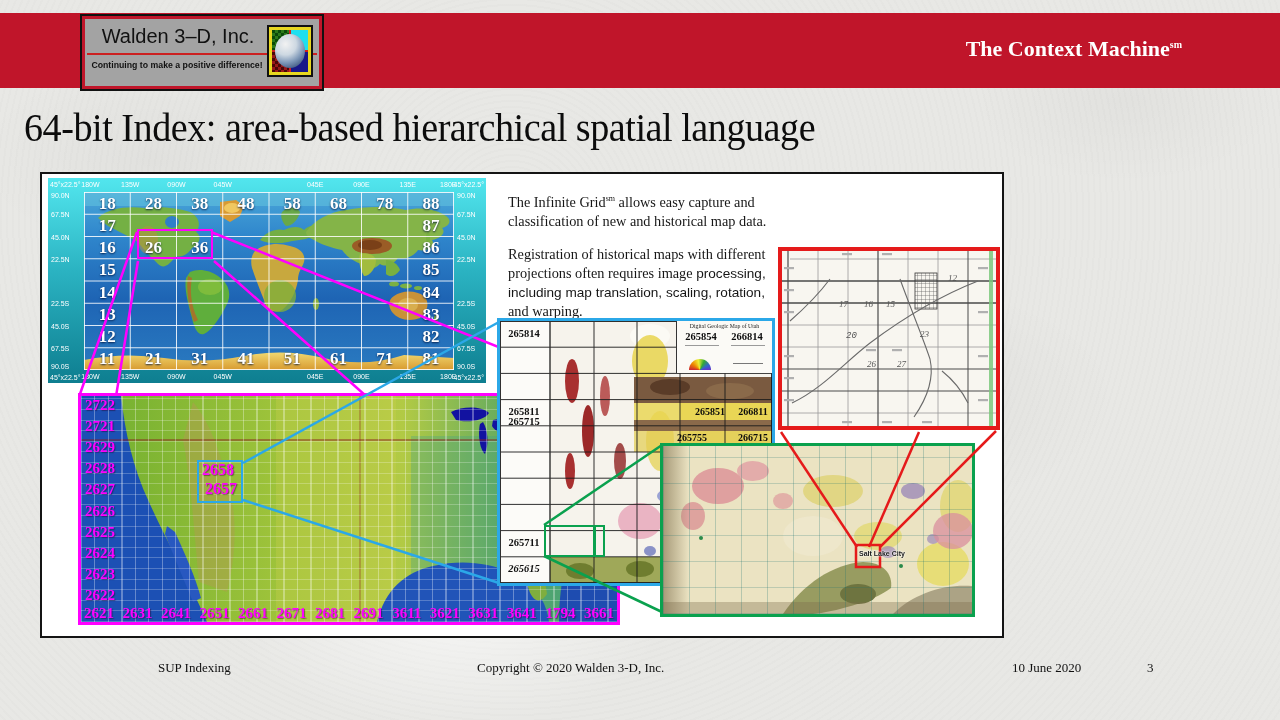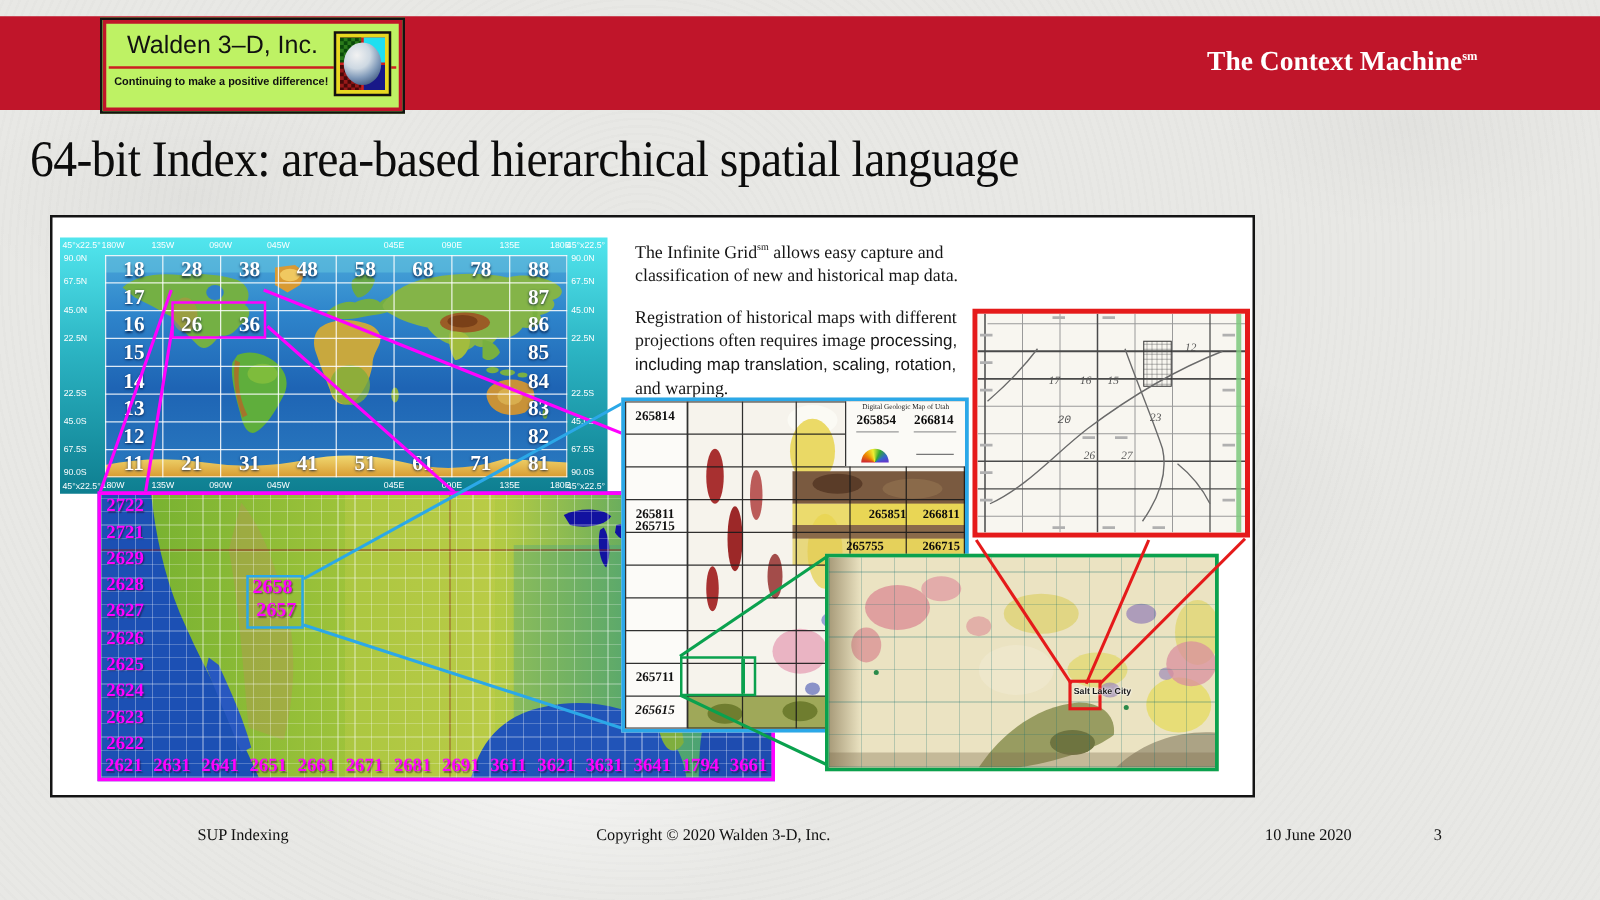--- a/index.html
+++ b/index.html
@@ -8,21 +8,21 @@
   body::before{content:"";position:absolute;inset:0;z-index:0;pointer-events:none;
     background:
       radial-gradient(ellipse 300px 160px at 12% 22%, rgba(0,0,0,.03), transparent 60%),
       radial-gradient(ellipse 420px 200px at 68% 55%, rgba(0,0,0,.035), transparent 60%),
       radial-gradient(ellipse 360px 180px at 35% 86%, rgba(255,255,255,.55), transparent 60%),
       radial-gradient(ellipse 260px 140px at 88% 14%, rgba(0,0,0,.028), transparent 60%),
       repeating-radial-gradient(circle at 40% 30%, rgba(0,0,0,.012) 0 2px, transparent 2px 6px)}
   .abs{position:absolute}
   
   .banner{left:0;top:13px;width:1280px;height:75px;background:var(--banner);z-index:1}
-  .logo-box{left:80px;top:14px;width:240px;height:73px;background:#bef264;border:2px solid #111;
+  .logo-box{left:80px;top:14px;width:240px;height:73px;background:#a3a3a3;border:2px solid #111;
             box-shadow:inset 0 0 0 3px var(--banner);z-index:2}
   .logo-line{left:5px;right:5px;top:37px;height:2px;background:#cc2020}
   .logo-title{left:12px;top:9px;width:168px;text-align:center;font-family:"Liberation Sans",sans-serif;
               font-size:20px;color:#111;white-space:nowrap}
   .logo-tag{left:4px;top:44px;width:182px;text-align:center;font-family:"Liberation Sans",sans-serif;
             font-weight:bold;font-size:9px;color:#111;transform:scaleX(.97);white-space:nowrap}
   .emblem{right:9px;top:9px;width:46px;height:52px;background:#e8d820;border:2px solid #111;
           box-sizing:border-box;padding:3px}
   .quads{width:100%;height:100%;display:grid;grid-template:1fr 1fr / 1fr 1fr;gap:2px;background:#cc2020}
   .q-tl{background:repeating-conic-gradient(#2a7a1a 0 90deg,#0a4a0a 0 180deg) 0 0/6px 6px}
@@ -33,21 +33,21 @@
          background:radial-gradient(circle at 35% 30%, #f2f2f2, #cdd8e2 35%, #7e98b8 60%, #3c567e 85%, #243854)}
   .brand{right:98px;top:36px;color:#fff;font-size:22px;font-weight:600;z-index:2;white-space:nowrap}
   .brand sup{font-size:10px}
   
   .slide-title{left:24px;top:103px;font-size:41px;letter-spacing:-.5px;color:#0c0c0c;
                transform:scaleX(.93);transform-origin:0 50%;white-space:nowrap;z-index:1}
   
   .content-box{left:40px;top:172px;width:964px;height:466px;background:#fff;border:2px solid #141414;
                box-sizing:border-box;z-index:1}
   
-  .world{left:48px;top:190px;width:438px;height:205px;z-index:2;
+  .world{left:48px;top:178px;width:438px;height:205px;z-index:2;
          background:linear-gradient(180deg,#52e6ee 0%,#2bb3c2 45%,#0e7e90 100%)}
   .wmap,.wgrid{left:36px;top:14px;width:370px;height:178px}
   .wgrid{display:grid;grid-template:repeat(8,1fr)/repeat(8,1fr)}
   .wcell{display:flex;align-items:center;justify-content:center;color:#fff;font-weight:bold;
          font-size:17px;line-height:1;text-shadow:0 1px 2px rgba(0,20,60,.85)}
   .wlab{position:absolute;font-family:"Liberation Sans",sans-serif;font-size:7px;color:#fff;white-space:nowrap}
   .wcorner{position:absolute;font-family:"Liberation Sans",sans-serif;font-size:7px;color:#fff;white-space:nowrap}
   .wrect{left:89px;top:51px;width:76px;height:30px;border:2.5px solid var(--magenta);box-sizing:border-box}
   
   .usmap{left:78px;top:393px;width:542px;height:232px;border:3px solid var(--magenta);

